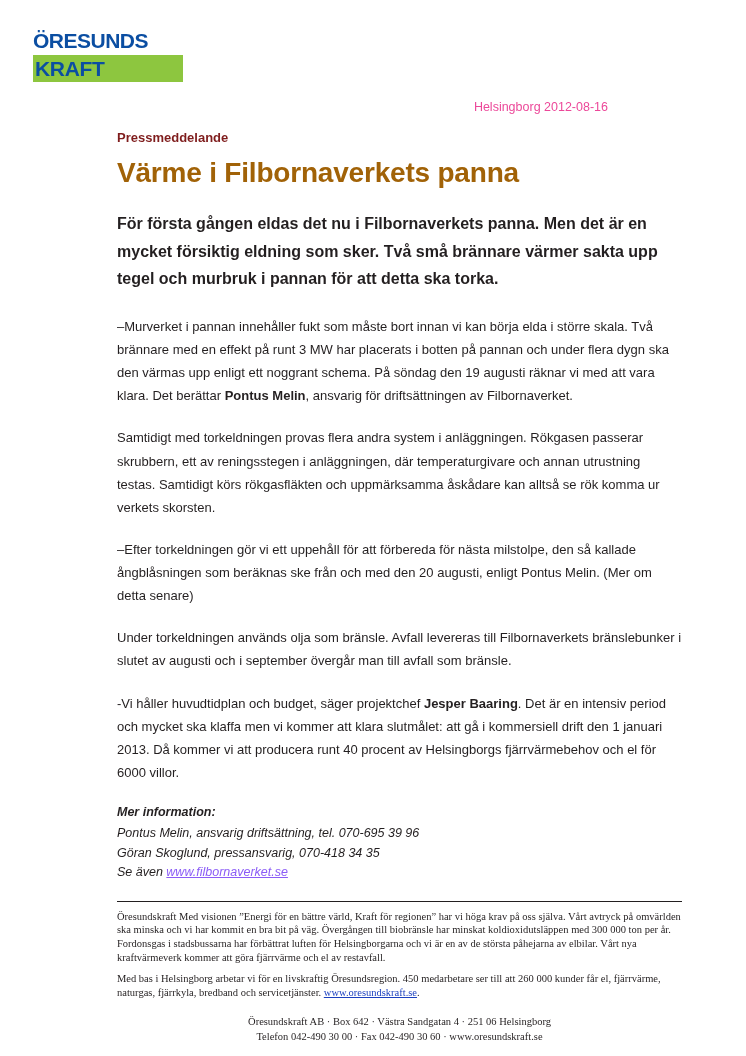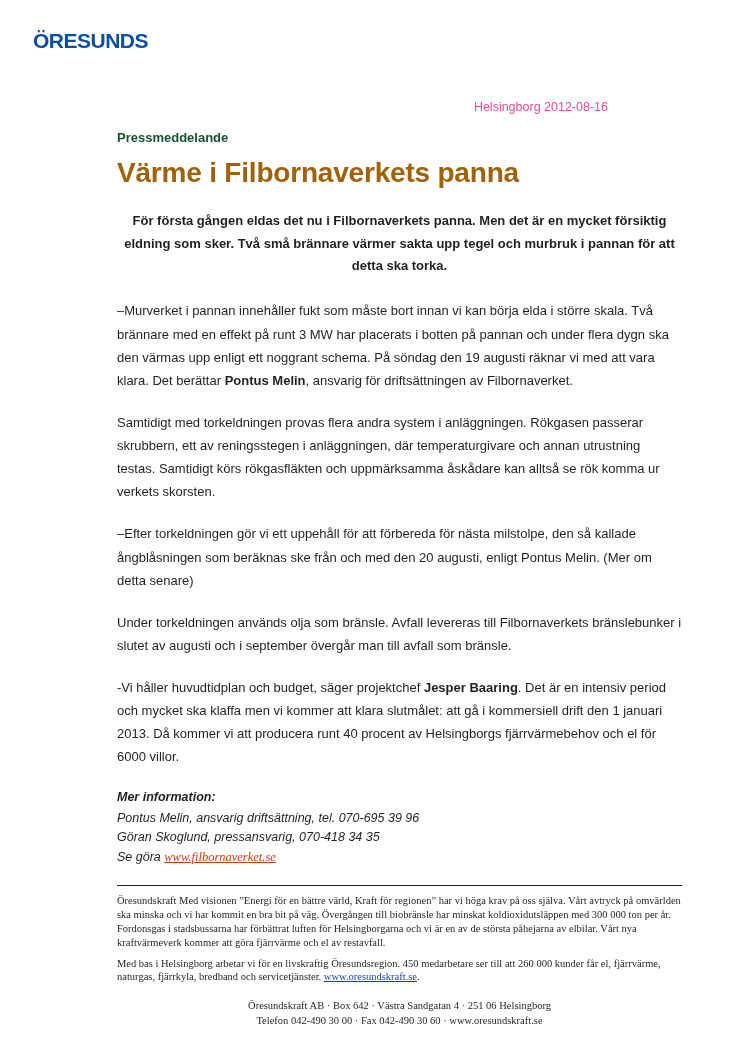--- a/index.html
+++ b/index.html
@@ -84,36 +84,35 @@
   .content {
     position: absolute;
     left: 117px;
     top: 130px;
     width: 565px;
   }
   .kicker {
     font-size: 13px;
     font-weight: bold;
     margin: 0 0 12px 0;
-    color: #14532d;
+    color: #7f1d1d;
   }
   h1.title {
     font-size: 28px;
     font-weight: bold;
     margin: 0 0 22px 0;
     line-height: 1.12;
     letter-spacing: -0.2px;
     color: #a16207;
   }
   p.lead {
-    font-size: 13px;
+    font-size: 16px;
     font-weight: bold;
     line-height: 1.72;
     margin: 0 0 22px 0;
-    text-align: center;
   }
   p.body {
     font-size: 13px;
     line-height: 1.78;
     margin: 0 0 19px 0;
   }
   p.body b { font-weight: bold; }
 
   
   .moreinfo {
@@ -122,23 +121,22 @@
     line-height: 1.55;
   }
   .moreinfo-title {
     font-weight: bold;
     font-style: italic;
     margin: 0 0 2px 0;
     font-size: 12.5px;
   }
   .moreinfo div { font-style: italic; }
   .moreinfo a {
-    color: #c2410c;
+    color: #8b5cf6;
     text-decoration: underline;
-    font-family: Liberation Serif, serif;
   }
 
   
   .rule {
     margin-top: 18px;
     border: 0;
     border-top: 1px solid #231f20;
     width: 100%;
   }
   .boiler {
@@ -163,20 +161,24 @@
 </style>
 </head>
 <body>
 
 <div class="page">
 
   <div class="logo">
     <div class="logo-top">
       <span class="logo-word1">ÖRESUNDS</span>
     </div>
+    <div class="logo-bottom">
+      <span class="logo-greenbar"></span>
+      <span class="logo-word2">KRAFT</span>
+    </div>
   </div>
 
   <div class="date">Helsingborg 2012-08-16</div>
 
   <div class="content">
 
     <div class="kicker">Pressmeddelande</div>
 
     <h1 class="title">Värme i Filbornaverkets panna</h1>
 
@@ -194,21 +196,21 @@
 
     <p class="body">
       <span>-Vi håller huvudtidplan och budget, säger projektchef </span><b>Jesper Baaring</b><span>. Det är en intensiv period och mycket ska klaffa men vi kommer att klara slutmålet: att gå i kommersiell drift den 1 januari 2013. Då kommer vi att producera runt 40 procent av Helsingborgs fjärrvärmebehov och el för 6000 villor.</span>
     </p>
 
     <div class="moreinfo">
       <div class="moreinfo-title">Mer information:</div>
       <div>Pontus Melin, ansvarig driftsättning, tel. 070-695 39 96</div>
       <div>Göran Skoglund, pressansvarig, 070-418 34 35</div>
       <div>
-        <span>Se göra </span><a href="#">www.filbornaverket.se</a>
+        <span>Se även </span><a href="#">www.filbornaverket.se</a>
       </div>
     </div>
 
     <hr class="rule">
 
     <div class="boiler">
       <p><b>Öresundskraft</b><span> Med visionen ”Energi för en bättre värld, Kraft för regionen” har vi höga krav på oss själva. Vårt avtryck på omvärlden ska minska och vi har kommit en bra bit på väg. Övergången till biobränsle har minskat koldioxidutsläppen med 300 000 ton per år. Fordonsgas i stadsbussarna har förbättrat luften för Helsingborgarna och vi är en av de största påhejarna av elbilar. Vårt nya kraftvärmeverk kommer att göra fjärrvärme och el av restavfall.</span></p>
       <p><span>Med bas i Helsingborg arbetar vi för en livskraftig Öresundsregion. 450 medarbetare ser till att 260 000 kunder får el, fjärrvärme, naturgas, fjärrkyla, bredband och servicetjänster. </span><a href="#">www.oresundskraft.se</a><span>.</span></p>
     </div>
 

